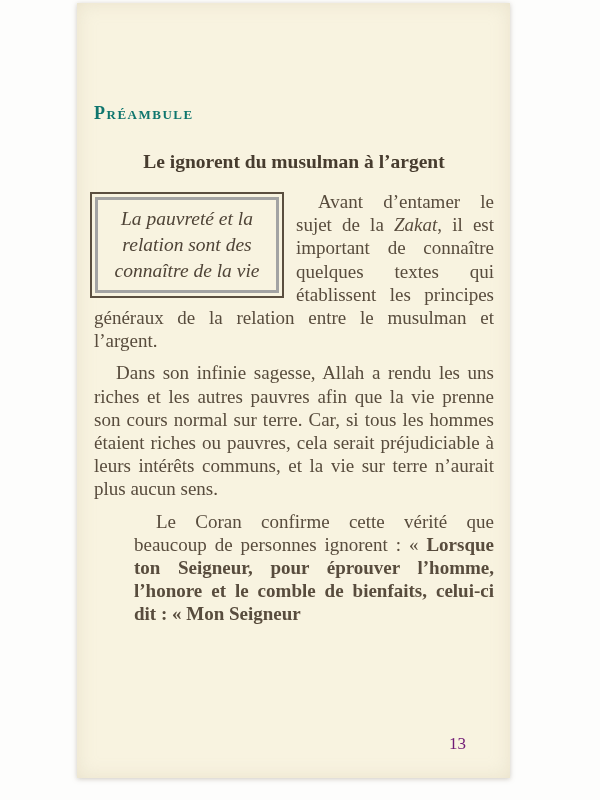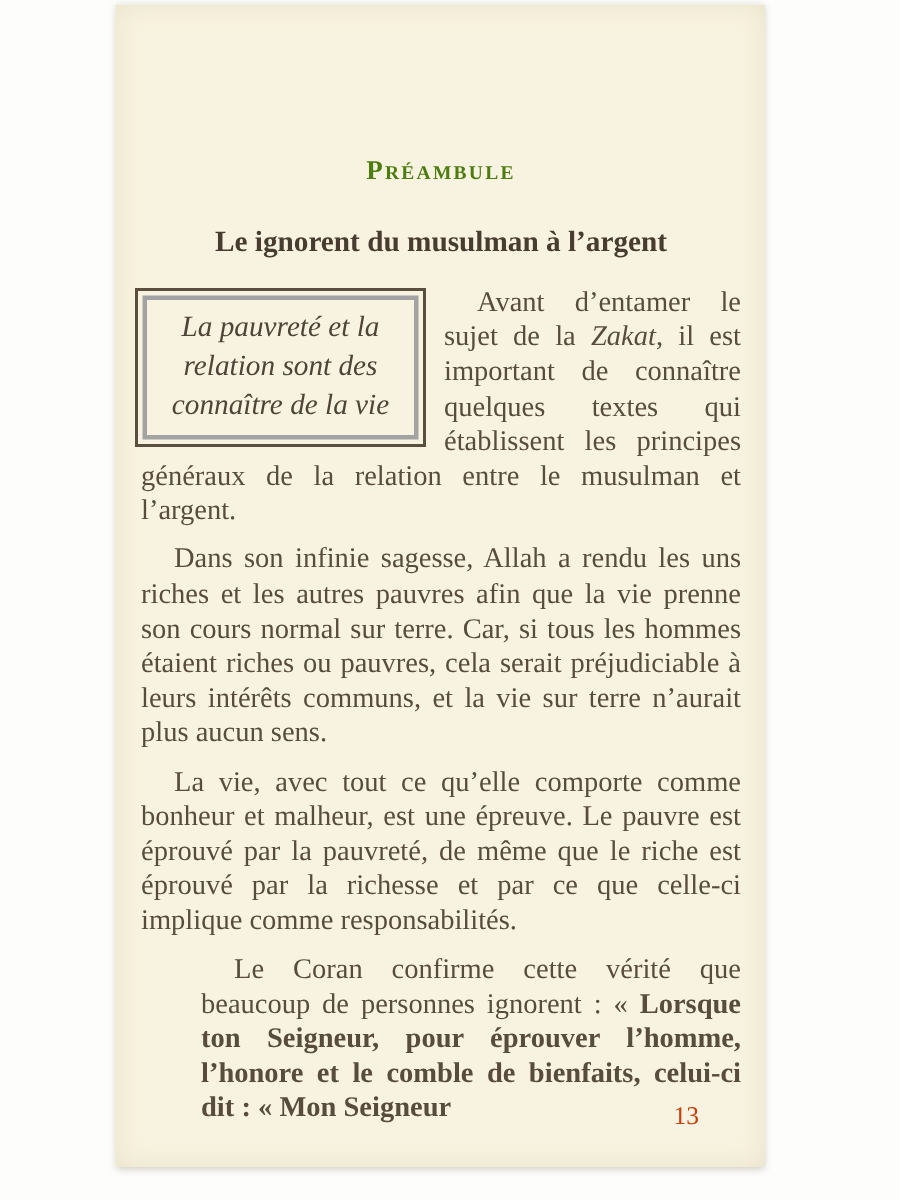--- a/index.html
+++ b/index.html
@@ -18,26 +18,25 @@
     width: 433px;
     height: 775px;
     background: #f8f3e0;
     box-shadow: 0 1px 5px rgba(120,110,90,0.35), inset 0 0 18px rgba(205,195,165,0.35);
   }
   .content {
     padding: 99px 16px 0 17px;
     color: #584c3d;
   }
   .title {
-    text-align: center;
     font-variant: small-caps;
     font-weight: bold;
     font-size: 18px;
     letter-spacing: 1.5px;
-    color: #4d7c0f;
+    color: #0f766e;
     line-height: 22px;
   }
   .heading {
     text-align: center;
     font-weight: bold;
     font-size: 19.5px;
     margin-top: 26px;
     color: #473c2f;
     line-height: 23px;
   }
@@ -70,21 +69,21 @@
     text-indent: 22px;
   }
   p.para:last-child { margin-bottom: 0; margin-left: 40px; }
   .italic-term { font-style: italic; }
   .bold-quote { font-weight: bold; }
   .page-number {
     position: absolute;
     right: 44px;
     bottom: 24px;
     font-size: 17px;
-    color: #c2410c;
+    color: #701a75;
   }
 </style>
 </head>
 <body>
 
 <div class="scan-page">
   <div class="content">
 
     <div class="title">Préambule</div>
 
@@ -97,21 +96,20 @@
           <span class="quote-line">La pauvreté et la</span>
           <span class="quote-line">relation sont des</span>
           <span class="quote-line">connaître de la vie</span>
         </div>
       </div>
 
       <p class="para"><span>Avant d’entamer le sujet de la </span><span class="italic-term">Zakat</span><span>, il est important de connaître quelques textes qui établissent les principes généraux de la relation entre le musulman et l’argent.</span></p>
 
       <p class="para">Dans son infinie sagesse, Allah a rendu les uns riches et les autres pauvres afin que la vie prenne son cours normal sur terre. Car, si tous les hommes étaient riches ou pauvres, cela serait préjudiciable à leurs intérêts communs, et la vie sur terre n’aurait plus aucun sens.</p>
 
-      <p class="para">La vie, avec tout ce qu’elle comporte comme bonheur et malheur, est une épreuve. Le pauvre est éprouvé par la pauvreté, de même que le riche est éprouvé par la richesse et par ce que celle-ci implique comme responsabilités.</p>
 
       <p class="para"><span>Le Coran confirme cette vérité que beaucoup de personnes ignorent : « </span><span class="bold-quote">Lorsque ton Seigneur, pour éprouver l’homme, l’honore et le comble de bienfaits, celui-ci dit : « Mon Seigneur</span></p>
 
     </div>
   </div>
 
   <div class="page-number">13</div>
 </div>
 
 </body></html>

